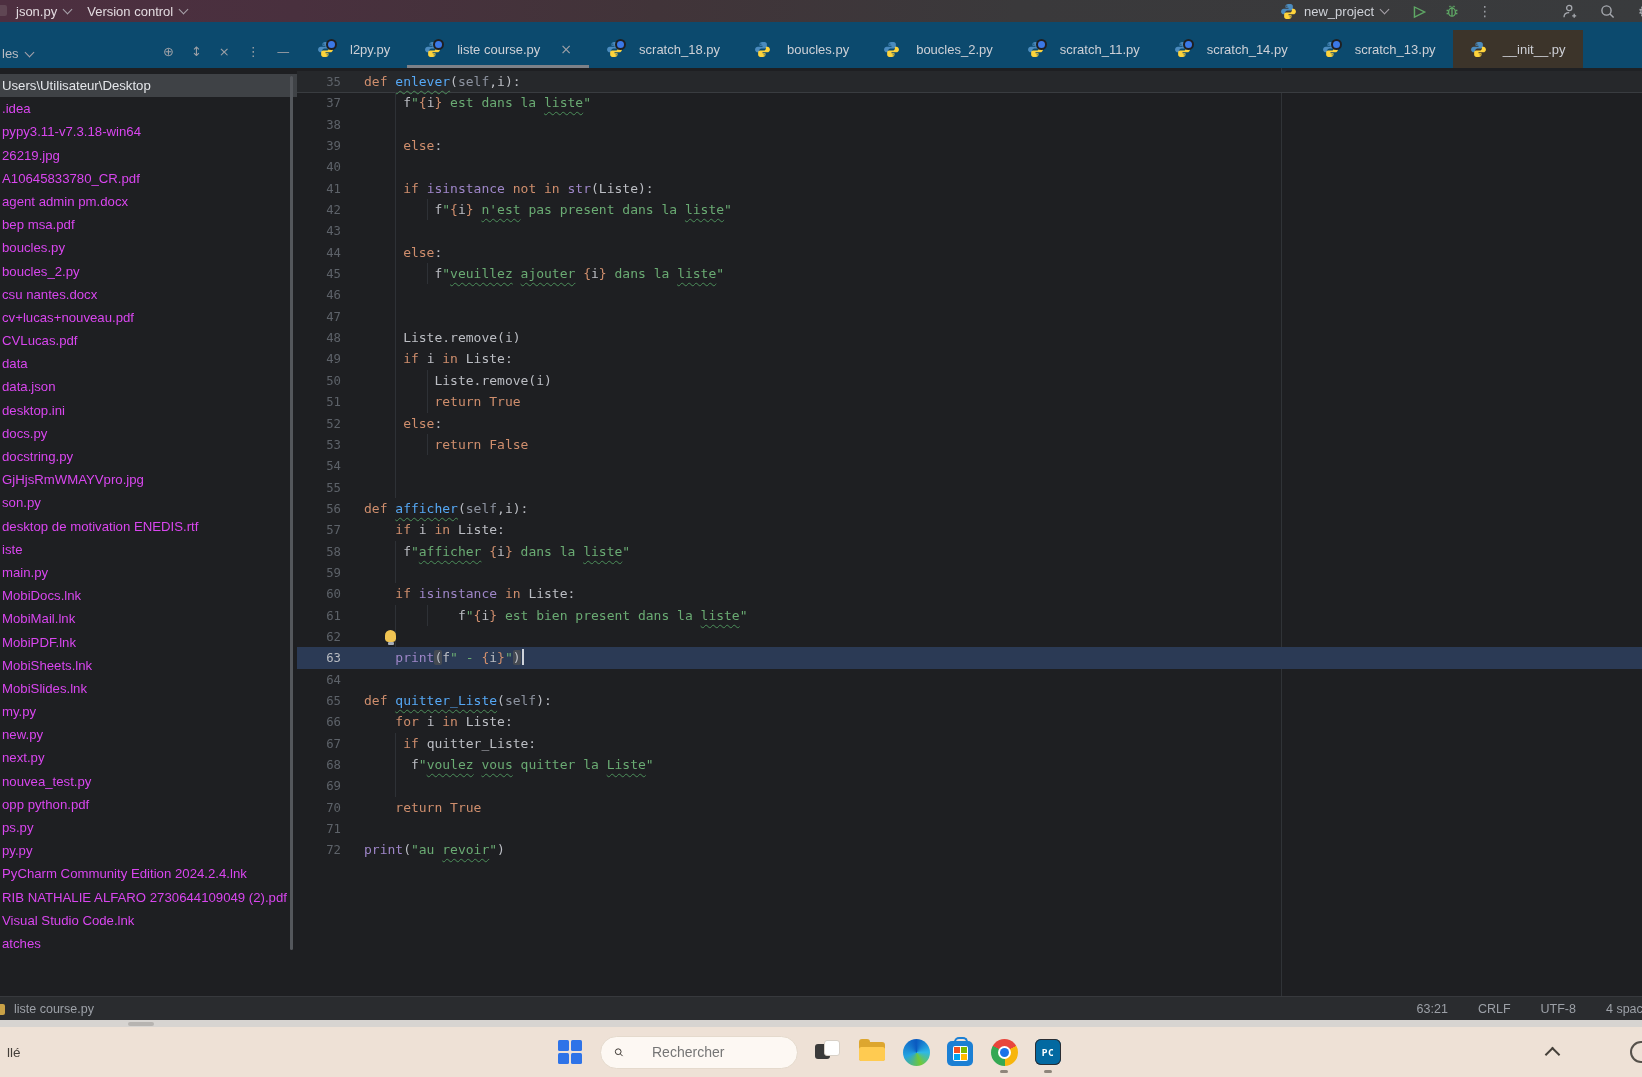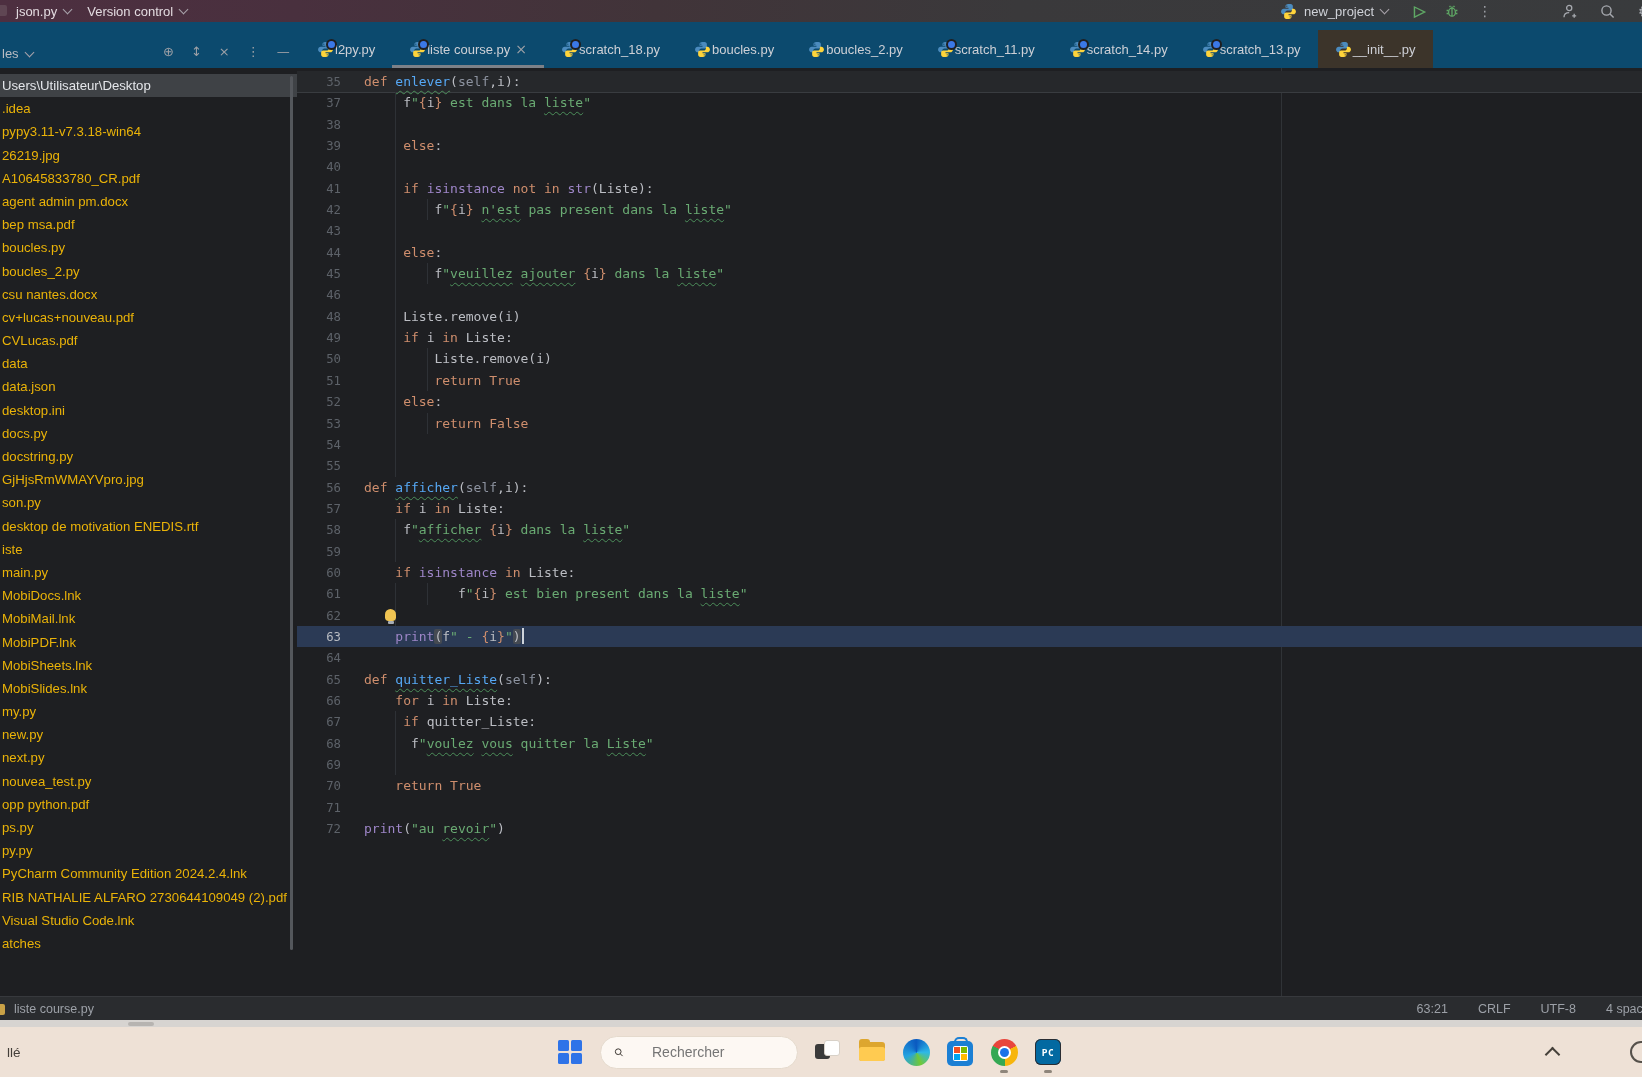--- a/index.html
+++ b/index.html
@@ -23,28 +23,28 @@
   .uicon{margin-left:0;display:inline-block;}
   .gear{font-size:16px;color:#a6a9af;position:relative;margin-left:22px;font-family:"DejaVu Sans",sans-serif;}
   
   .topbar{position:absolute;left:0;top:22px;width:100%;height:46px;background:#0c4a6e;border-bottom:1px solid #2c2e31;}
   .phead{position:absolute;left:0;top:0;width:297px;height:46px;color:#b9bcc2;font-size:13px;}
   .phlabelwrap{position:absolute;left:2px;top:24px;display:flex;align-items:center;}
   .phicons{position:absolute;left:163px;top:22px;display:flex;gap:17px;color:#9da0a6;font-size:13px;
            font-family:"DejaVu Sans",sans-serif;}
   .phicons span{cursor:default;}
   .tabbar{position:absolute;left:300px;top:8px;right:0;height:38px;display:flex;align-items:stretch;}
-  .tab{display:flex;align-items:center;gap:1px;padding:0 17px;font-size:13px;color:#ced0d6;position:relative;white-space:nowrap;}
+  .tab{display:flex;align-items:center;gap:16px;padding:0 17px;font-size:13px;color:#ced0d6;position:relative;white-space:nowrap;}
   .tab.active{box-shadow:inset 0 -3px 0 #7d8188;}
   .tab.hl{background:#3c342a;}
   .tclose{color:#9da0a6;font-size:14px;margin-left:4px;font-family:"DejaVu Sans",sans-serif;}
   
   .sidebar{position:absolute;left:0;top:68px;width:297px;height:928px;background:#1e1f22;border-right:1px solid #2c2e31;overflow:hidden;}
   .treewrap{position:absolute;left:0;top:6px;right:0;}
-  .trow{height:23.2px;line-height:23.2px;padding-left:2px;font-size:13.2px;color:#eab308;white-space:nowrap;overflow:hidden;cursor:default;}
+  .trow{height:23.2px;line-height:23.2px;padding-left:2px;font-size:13.2px;color:#d946ef;white-space:nowrap;overflow:hidden;cursor:default;}
   .trow.sel{background:#3f4246;color:#e4e6ea;}
   .sthumb{position:absolute;top:8px;bottom:46px;right:4px;width:3px;background:#54575c;border-radius:2px;}
   
   .editor{position:absolute;left:297px;top:68px;right:0;height:928px;background:#1e1f22;overflow:hidden;}
   .marginline{position:absolute;left:984px;top:0;bottom:0;width:1px;background:#303337;}
   .warnstrip{position:absolute;top:0;right:0;width:122px;height:23px;background:#1f2124;border-bottom:1px solid #2e3135;
              display:flex;align-items:center;justify-content:flex-end;gap:6px;padding-right:3px;box-sizing:border-box;}
   .warnglyph{color:#d7a947;font-size:13px;font-family:"DejaVu Sans",sans-serif;}
   .warncount{color:#cdd0d6;font-size:12.5px;}
   #code{position:absolute;left:0;top:3px;right:0;}
@@ -320,20 +320,21 @@
         <div class="crow"><span class="g g4"></span><span class="ln">37</span><span class="ctext"><span class="p">     f</span><span class="str">"</span><span class="br">{</span><span class="p">i</span><span class="br">}</span><span class="str"> est dans la </span><span class="str typo">liste</span><span class="str">"</span></span></div>
         <div class="crow"><span class="g g4"></span><span class="ln">38</span><span class="ctext"></span></div>
         <div class="crow"><span class="g g4"></span><span class="ln">39</span><span class="ctext"><span class="p">     </span><span class="kw">else</span><span class="p">:</span></span></div>
         <div class="crow"><span class="g g4"></span><span class="ln">40</span><span class="ctext"></span></div>
         <div class="crow"><span class="g g4"></span><span class="ln">41</span><span class="ctext"><span class="p">     </span><span class="kw">if </span><span class="bi">isinstance</span><span class="p"> </span><span class="kw">not in </span><span class="bi">str</span><span class="p">(Liste):</span></span></div>
         <div class="crow"><span class="g g4"></span><span class="g g8"></span><span class="ln">42</span><span class="ctext"><span class="p">         f</span><span class="str">"</span><span class="br">{</span><span class="p">i</span><span class="br">}</span><span class="str"> </span><span class="str typo">n'est</span><span class="str"> pas present dans la </span><span class="str typo">liste</span><span class="str">"</span></span></div>
         <div class="crow"><span class="g g4"></span><span class="ln">43</span><span class="ctext"></span></div>
         <div class="crow"><span class="g g4"></span><span class="ln">44</span><span class="ctext"><span class="p">     </span><span class="kw">else</span><span class="p">:</span></span></div>
         <div class="crow"><span class="g g4"></span><span class="g g8"></span><span class="ln">45</span><span class="ctext"><span class="p">         f</span><span class="str">"</span><span class="str typo">veuillez</span><span class="str"> </span><span class="str typo">ajouter</span><span class="str"> </span><span class="br">{</span><span class="p">i</span><span class="br">}</span><span class="str"> dans la </span><span class="str typo">liste</span><span class="str">"</span></span></div>
         <div class="crow"><span class="g g4"></span><span class="ln">46</span><span class="ctext"></span></div>
+        <div class="crow"><span class="g g4"></span><span class="ln">47</span><span class="ctext"></span></div>
         <div class="crow"><span class="g g4"></span><span class="ln">48</span><span class="ctext"><span class="p">     Liste.remove(i)</span></span></div>
         <div class="crow"><span class="g g4"></span><span class="ln">49</span><span class="ctext"><span class="p">     </span><span class="kw">if </span><span class="p">i </span><span class="kw">in</span><span class="p"> Liste:</span></span></div>
         <div class="crow"><span class="g g4"></span><span class="g g8"></span><span class="ln">50</span><span class="ctext"><span class="p">         Liste.remove(i)</span></span></div>
         <div class="crow"><span class="g g4"></span><span class="g g8"></span><span class="ln">51</span><span class="ctext"><span class="p">         </span><span class="kw">return True</span></span></div>
         <div class="crow"><span class="g g4"></span><span class="ln">52</span><span class="ctext"><span class="p">     </span><span class="kw">else</span><span class="p">:</span></span></div>
         <div class="crow"><span class="g g4"></span><span class="g g8"></span><span class="ln">53</span><span class="ctext"><span class="p">         </span><span class="kw">return False</span></span></div>
         <div class="crow"><span class="g g4"></span><span class="ln">54</span><span class="ctext"></span></div>
         <div class="crow"><span class="g g4"></span><span class="ln">55</span><span class="ctext"></span></div>
         <div class="crow"><span class="ln">56</span><span class="ctext"><span class="kw">def </span><span class="fn typo">afficher</span><span class="p">(</span><span class="slf">self</span><span class="p">,i):</span></span></div>
         <div class="crow"><span class="ln">57</span><span class="ctext"><span class="p">    </span><span class="kw">if </span><span class="p">i </span><span class="kw">in</span><span class="p"> Liste:</span></span></div>

